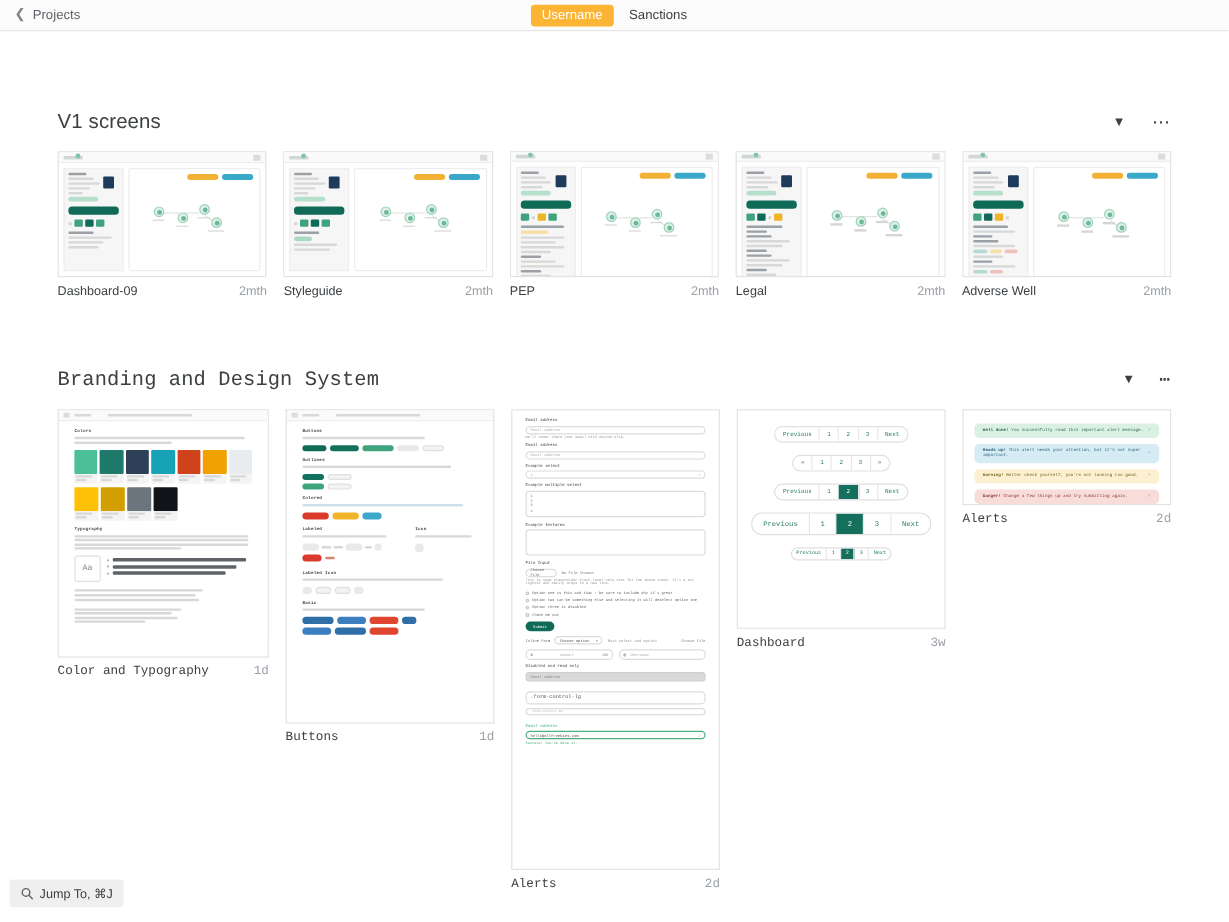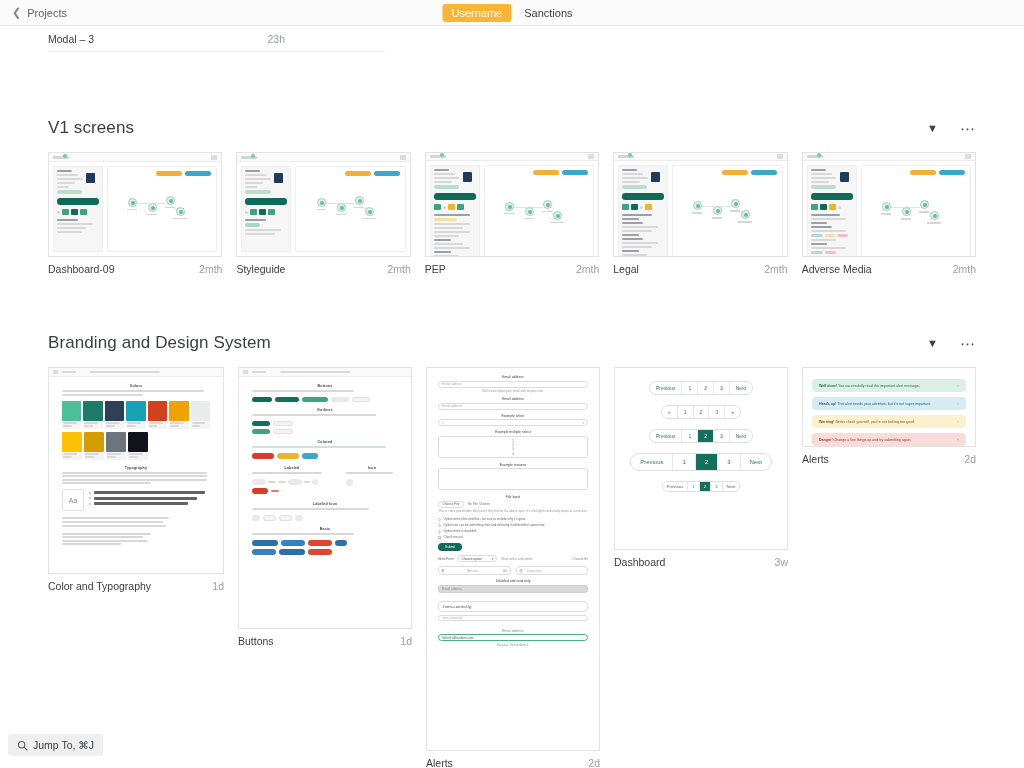--- a/index.html
+++ b/index.html
@@ -42,21 +42,21 @@
   .prev-row {
     display: flex; align-items: center;
     height: 26px; font-size: 10.5px;
     border-bottom: 1px solid #f0f0f0;
     width: 337px; margin-top: 0;
   }
   .prev-row .nm { color: #3c4043; font-weight: 400; }
   .prev-row .tm { color: #9aa0a6; margin-left: auto; padding-right: 100px;}
 
   
-  .section { margin-top: 0; text-align: center; }
+  .section { margin-top: 0; }
   .section-head {
     display: flex; align-items: center;
     height: 40px; position: relative;
   }
   .section-title {
     font-size: 17px; font-weight: 400; color: #3c4043; letter-spacing: .1px;
   }
   .section-actions {
     margin-left: auto; display: flex; align-items: center; gap: 22px;
   }
@@ -233,24 +233,20 @@
     <span>Projects</span>
   </div>
   <div class="tabs">
     <div class="tab active">Username</div>
     <div class="tab">Sanctions</div>
   </div>
 </div>
 
 <div class="page">
 
-  <div class="prev-row">
-    <span class="nm">Modal – 3</span>
-    <span class="tm">23h</span>
-  </div>
 
   <div class="section" style="margin-top:56px;">
     <div class="section-head">
       <div class="section-title">V1 screens</div>
       <div class="section-actions">
         <span class="ic caret">▼</span>
         <span class="ic dots">⋯</span>
       </div>
     </div>
 
@@ -554,29 +550,29 @@
                   <div class="node" style="left:40px;top:2px;"></div>
                     <div class="nlbl" style="left:39px;top:13px;"></div>
                   <div class="node" style="left:50px;top:13px;"></div>
                     <div class="nlbl" style="left:47px;top:24px;width:14px;"></div>
                 </div>
               </div>
             </div>
           </div>
         </div>
         <div class="card-meta">
-          <span class="card-name">Adverse Media</span>
+          <span class="card-name">Adverse Well</span>
           <span class="card-time">2mth</span>
         </div>
       </div>
 
     </div>
   </div>
 
-  <div class="section" style="margin-top:48px;">
+  <div class="section" style="margin-top:48px;font-family:Liberation Mono, monospace;">
     <div class="section-head">
       <div class="section-title">Branding and Design System</div>
       <div class="section-actions">
         <span class="ic caret">▼</span>
         <span class="ic dots">⋯</span>
       </div>
     </div>
 
     <div class="grid" style="margin-top:4px;">
 

